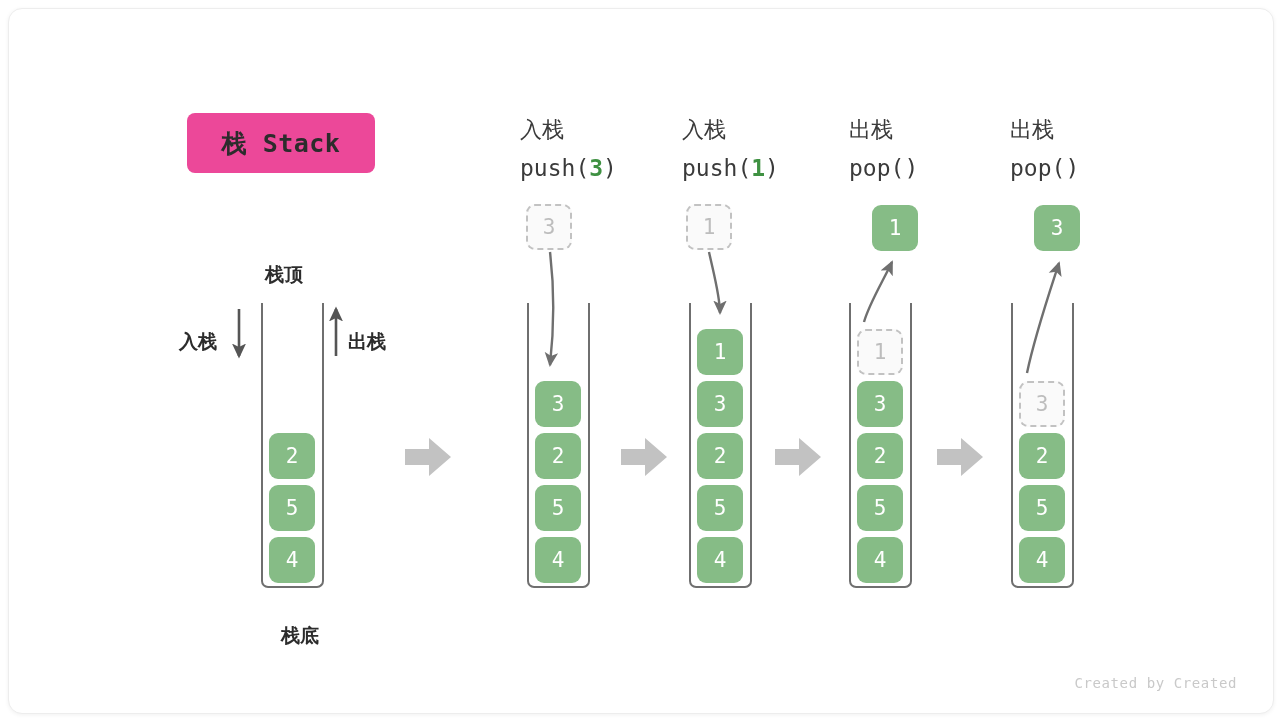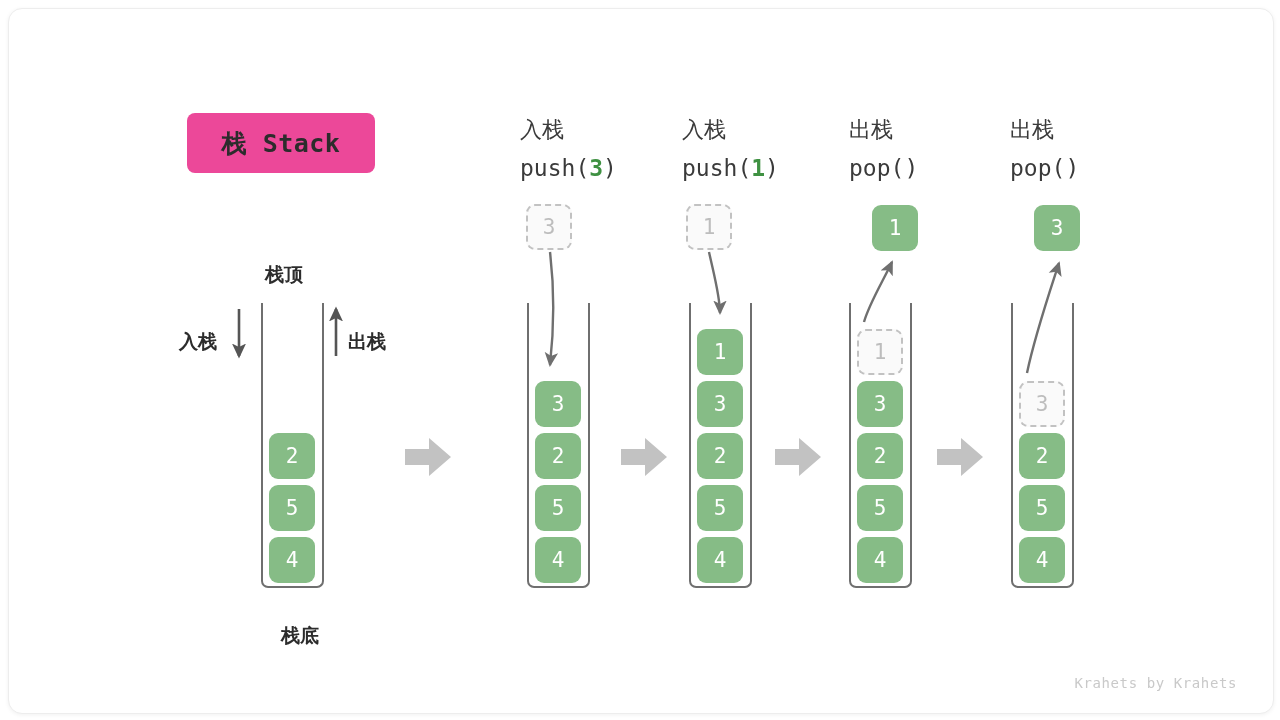--- a/index.html
+++ b/index.html
@@ -217,15 +217,15 @@
 
     <path d="M541 243 C 546 285, 545 320, 541 356" fill="none" stroke="#6f6f6f" stroke-width="2.4" marker-end="url(#head-dark)"></path>
 
     <path d="M700 243 C 706 270, 711 288, 711 304" fill="none" stroke="#6f6f6f" stroke-width="2.4" marker-end="url(#head-dark)"></path>
 
     <path d="M855 313 C 860 295, 874 272, 883 253" fill="none" stroke="#6f6f6f" stroke-width="2.4" marker-end="url(#head-dark)"></path>
 
     <path d="M1018 364 C 1026 326, 1040 285, 1050 254" fill="none" stroke="#6f6f6f" stroke-width="2.4" marker-end="url(#head-dark)"></path>
   </svg>
 
-  <div class="abs" id="footer">Krahets by Krahets</div>
+  <div class="abs" id="footer">Created by Created</div>
 
 </div>
 
 </body></html>

